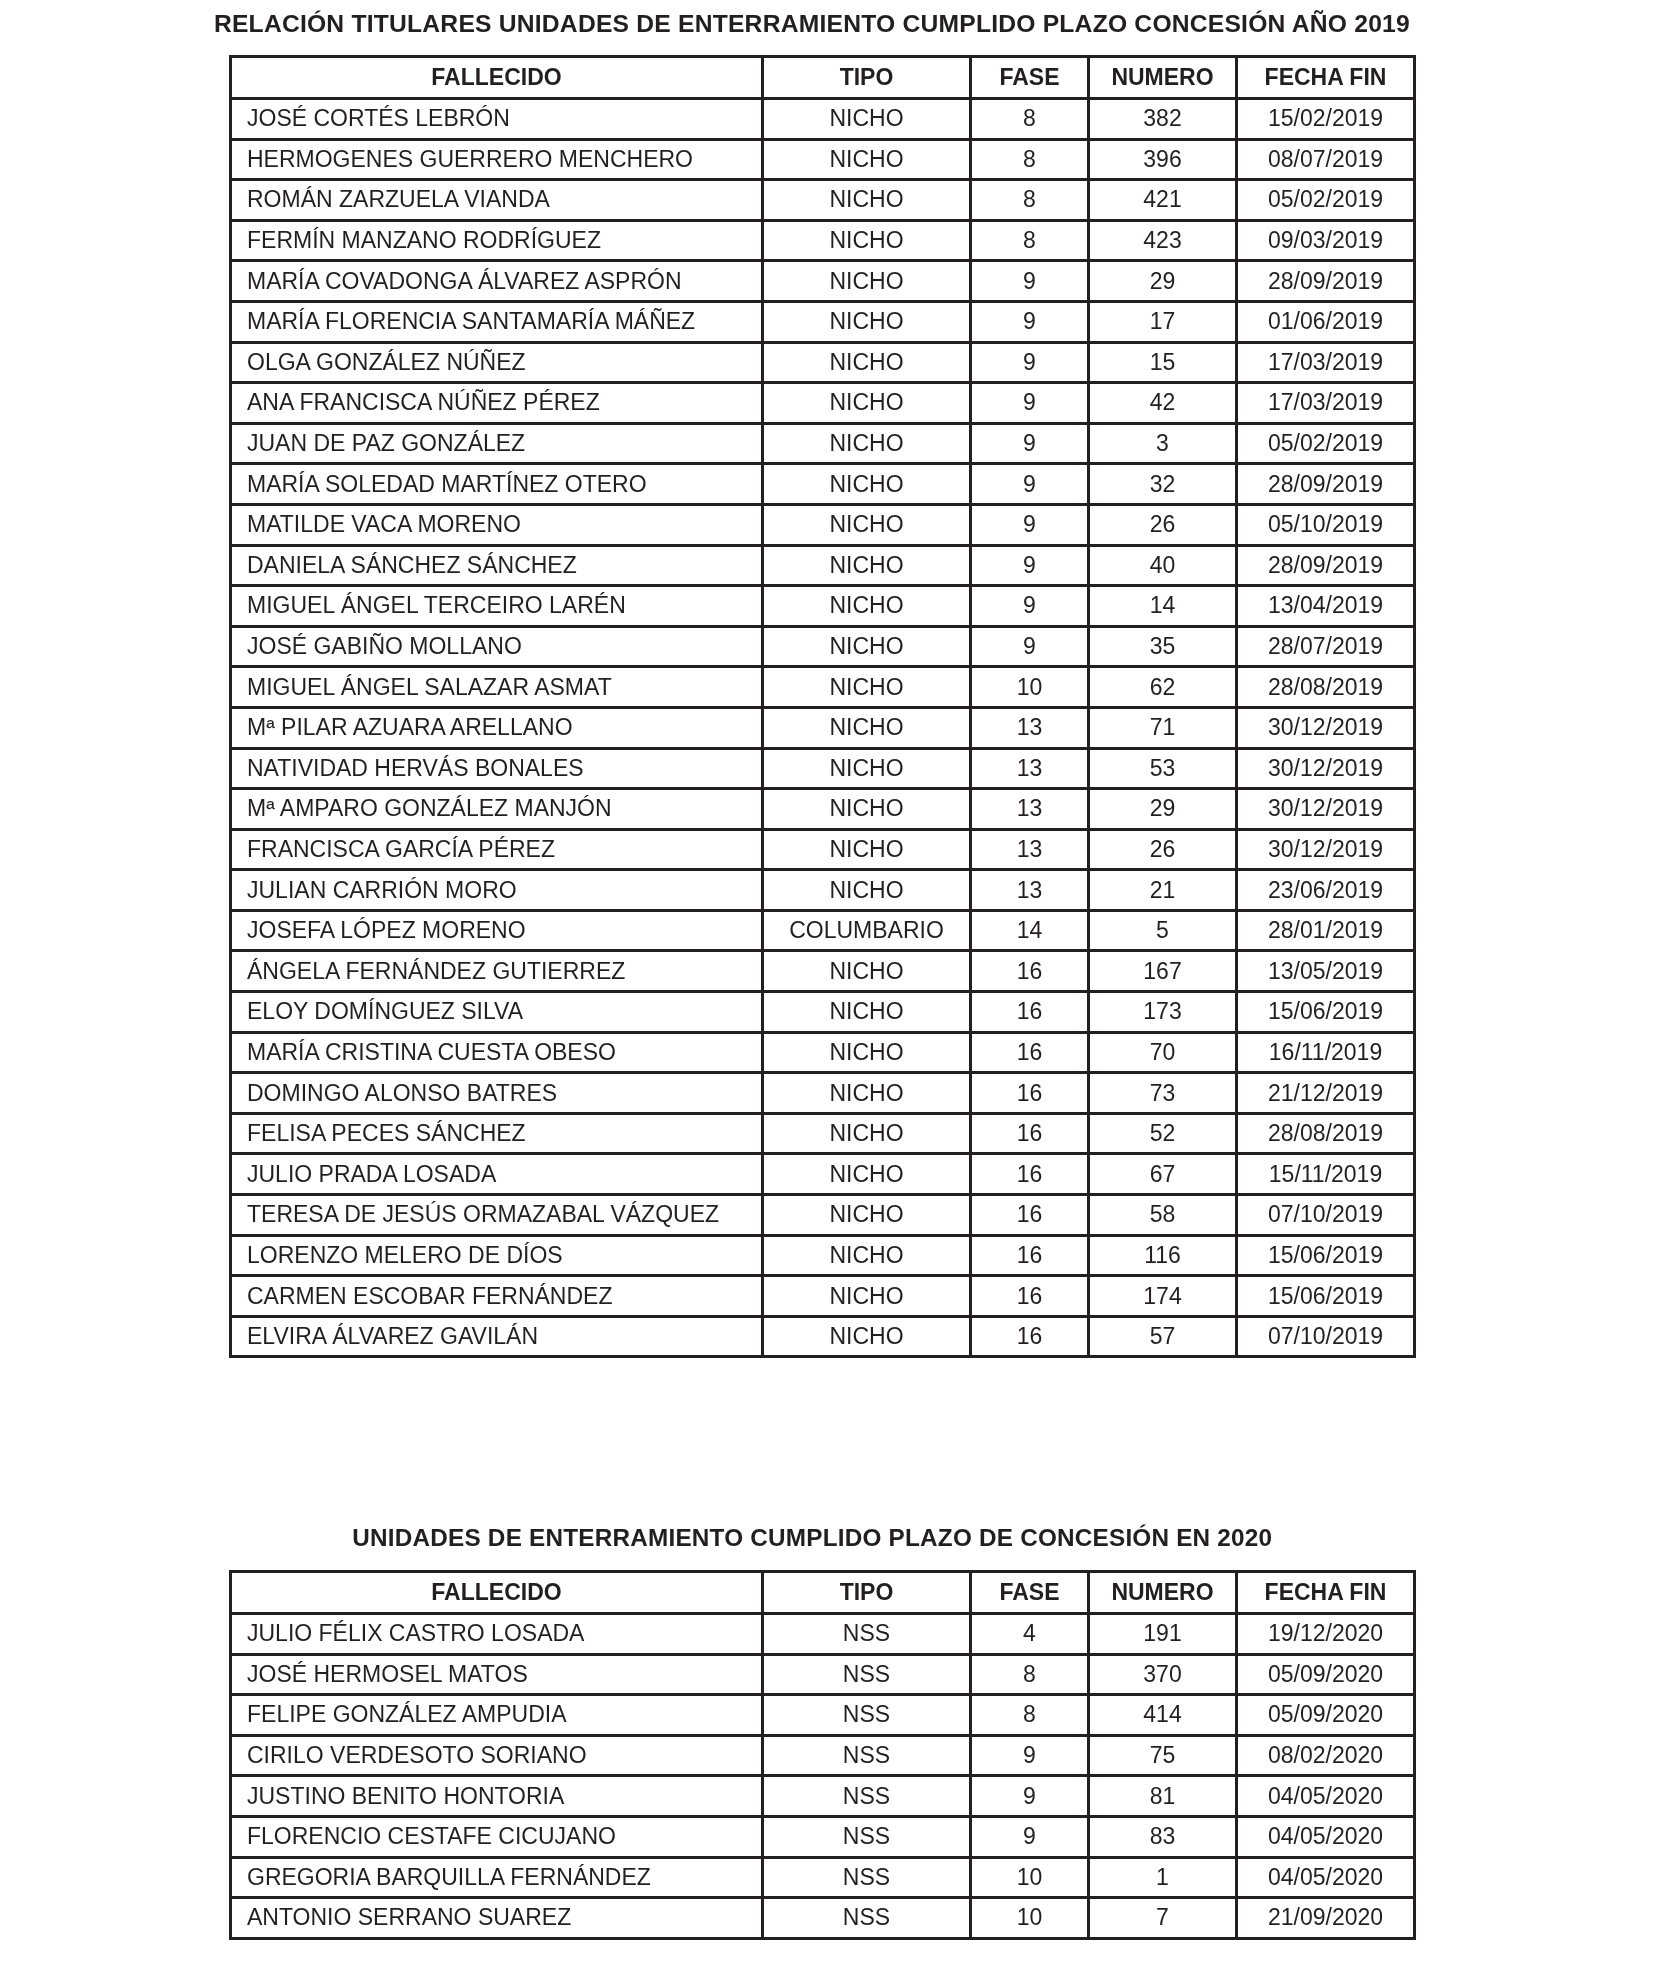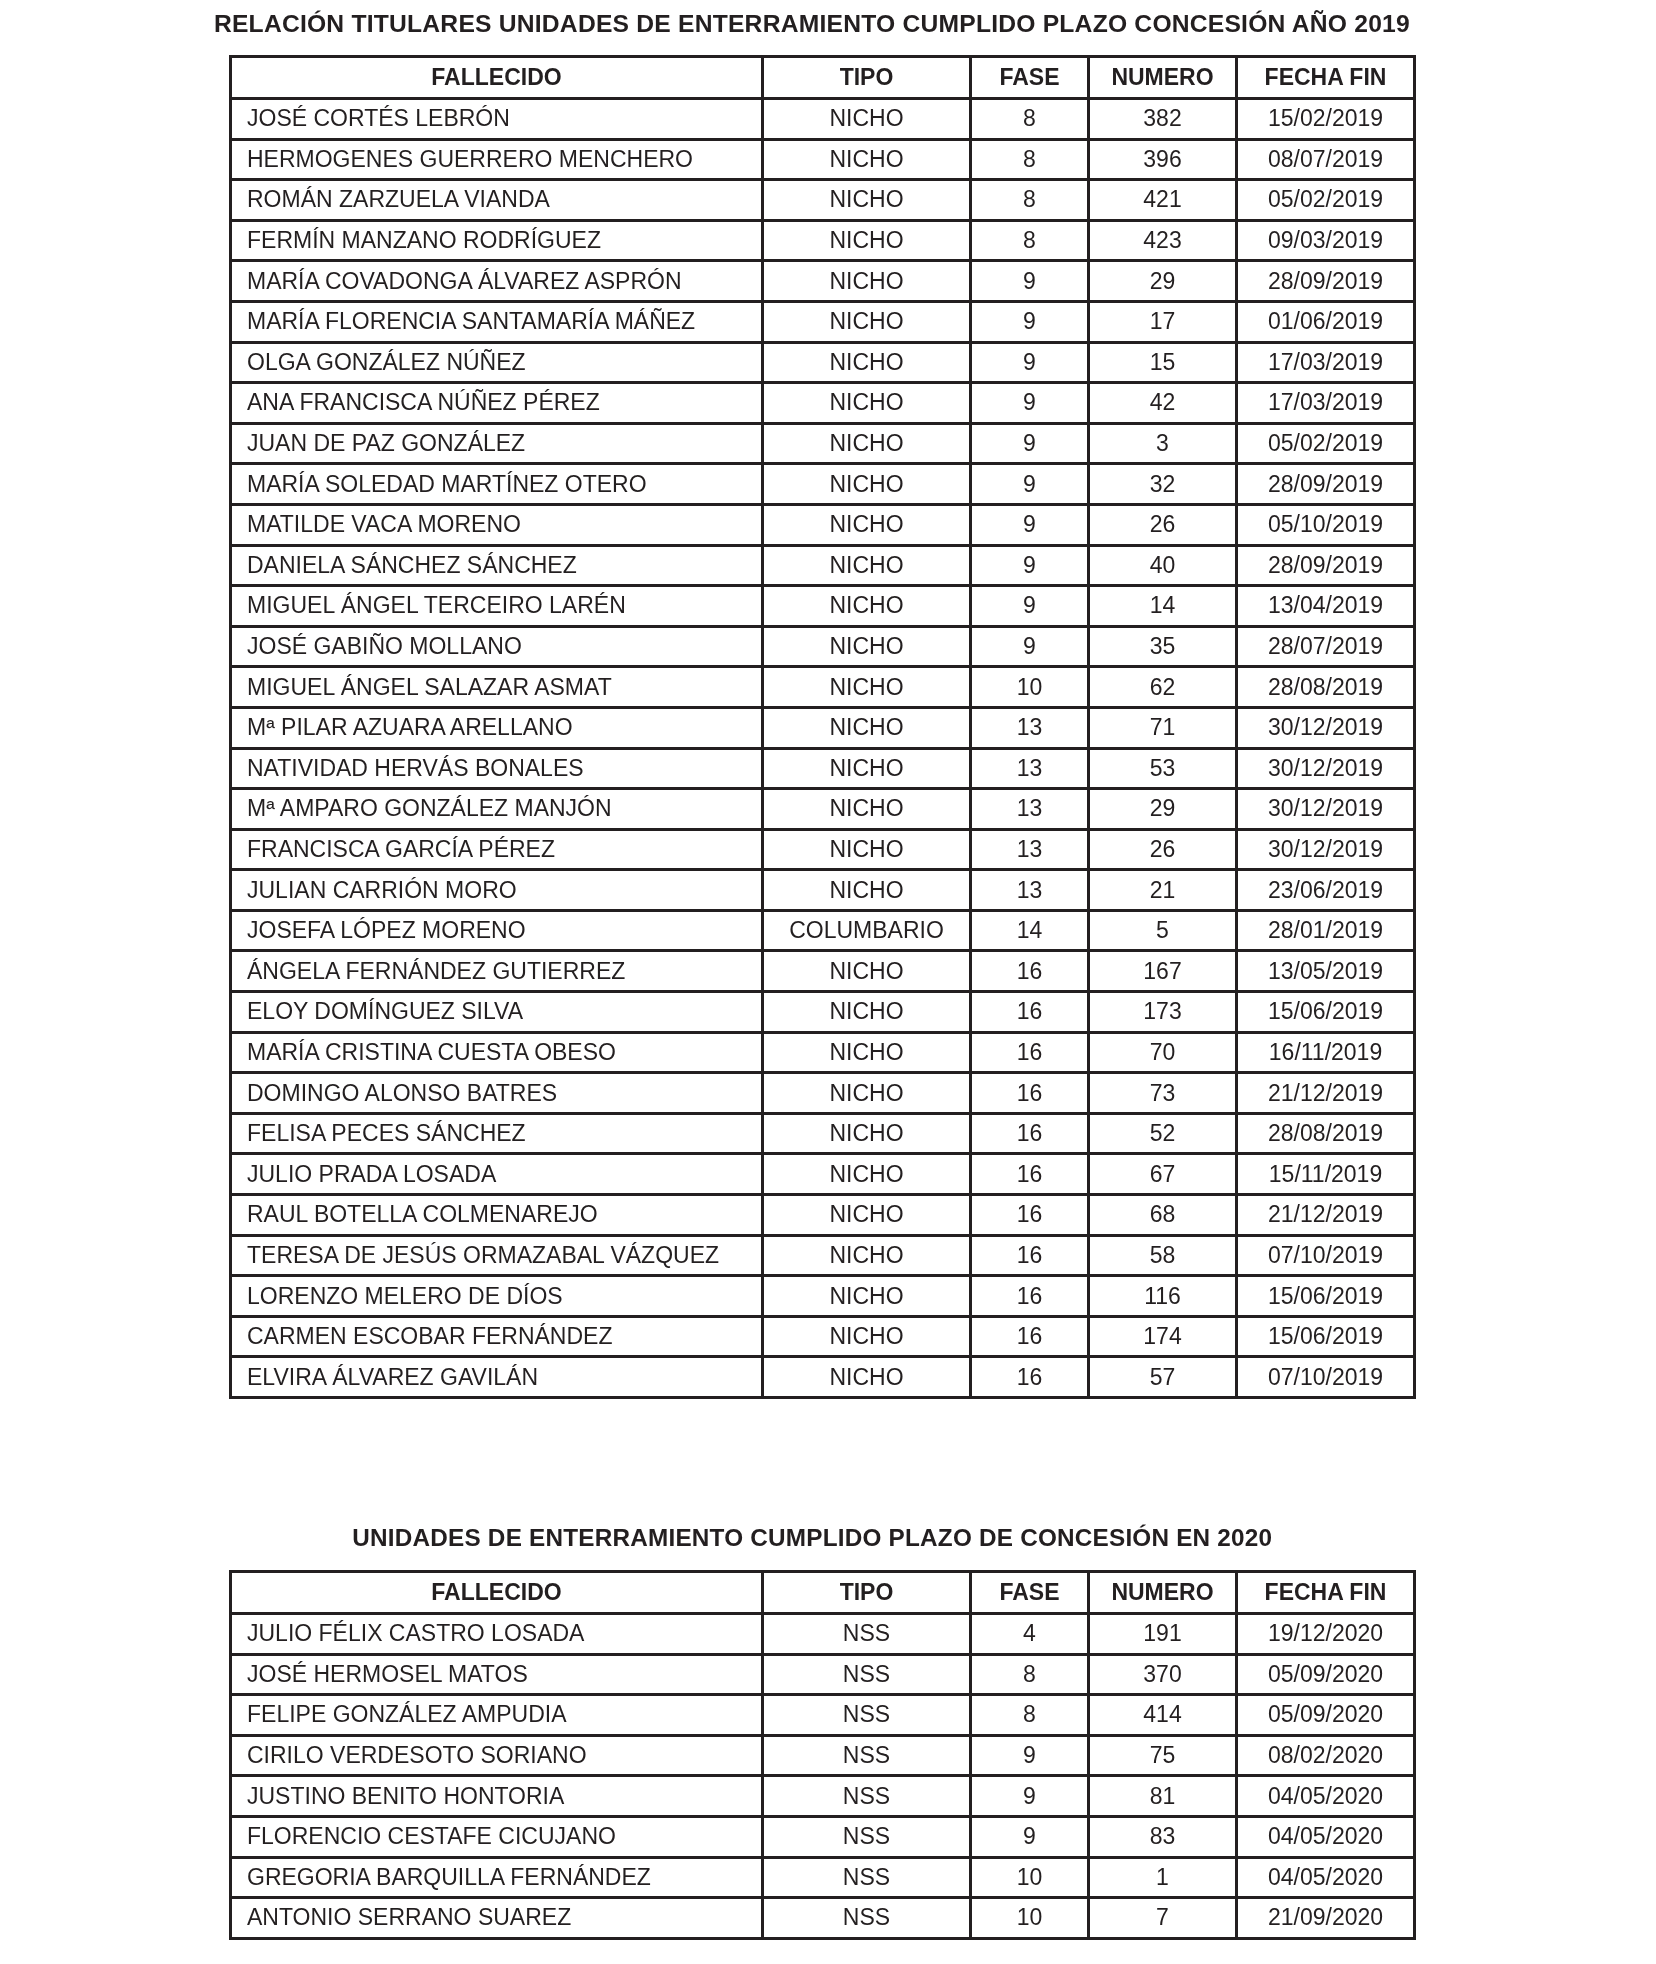--- a/index.html
+++ b/index.html
@@ -230,27 +230,20 @@
         <td>28/08/2019</td>
       </tr>
       <tr>
         <td class="name">JULIO PRADA LOSADA</td>
         <td>NICHO</td>
         <td>16</td>
         <td>67</td>
         <td>15/11/2019</td>
       </tr>
       <tr>
-        <td class="name">RAUL BOTELLA COLMENAREJO</td>
-        <td>NICHO</td>
-        <td>16</td>
-        <td>68</td>
-        <td>21/12/2019</td>
-      </tr>
-      <tr>
         <td class="name">TERESA DE JESÚS ORMAZABAL VÁZQUEZ</td>
         <td>NICHO</td>
         <td>16</td>
         <td>58</td>
         <td>07/10/2019</td>
       </tr>
       <tr>
         <td class="name">LORENZO MELERO DE DÍOS</td>
         <td>NICHO</td>
         <td>16</td>

